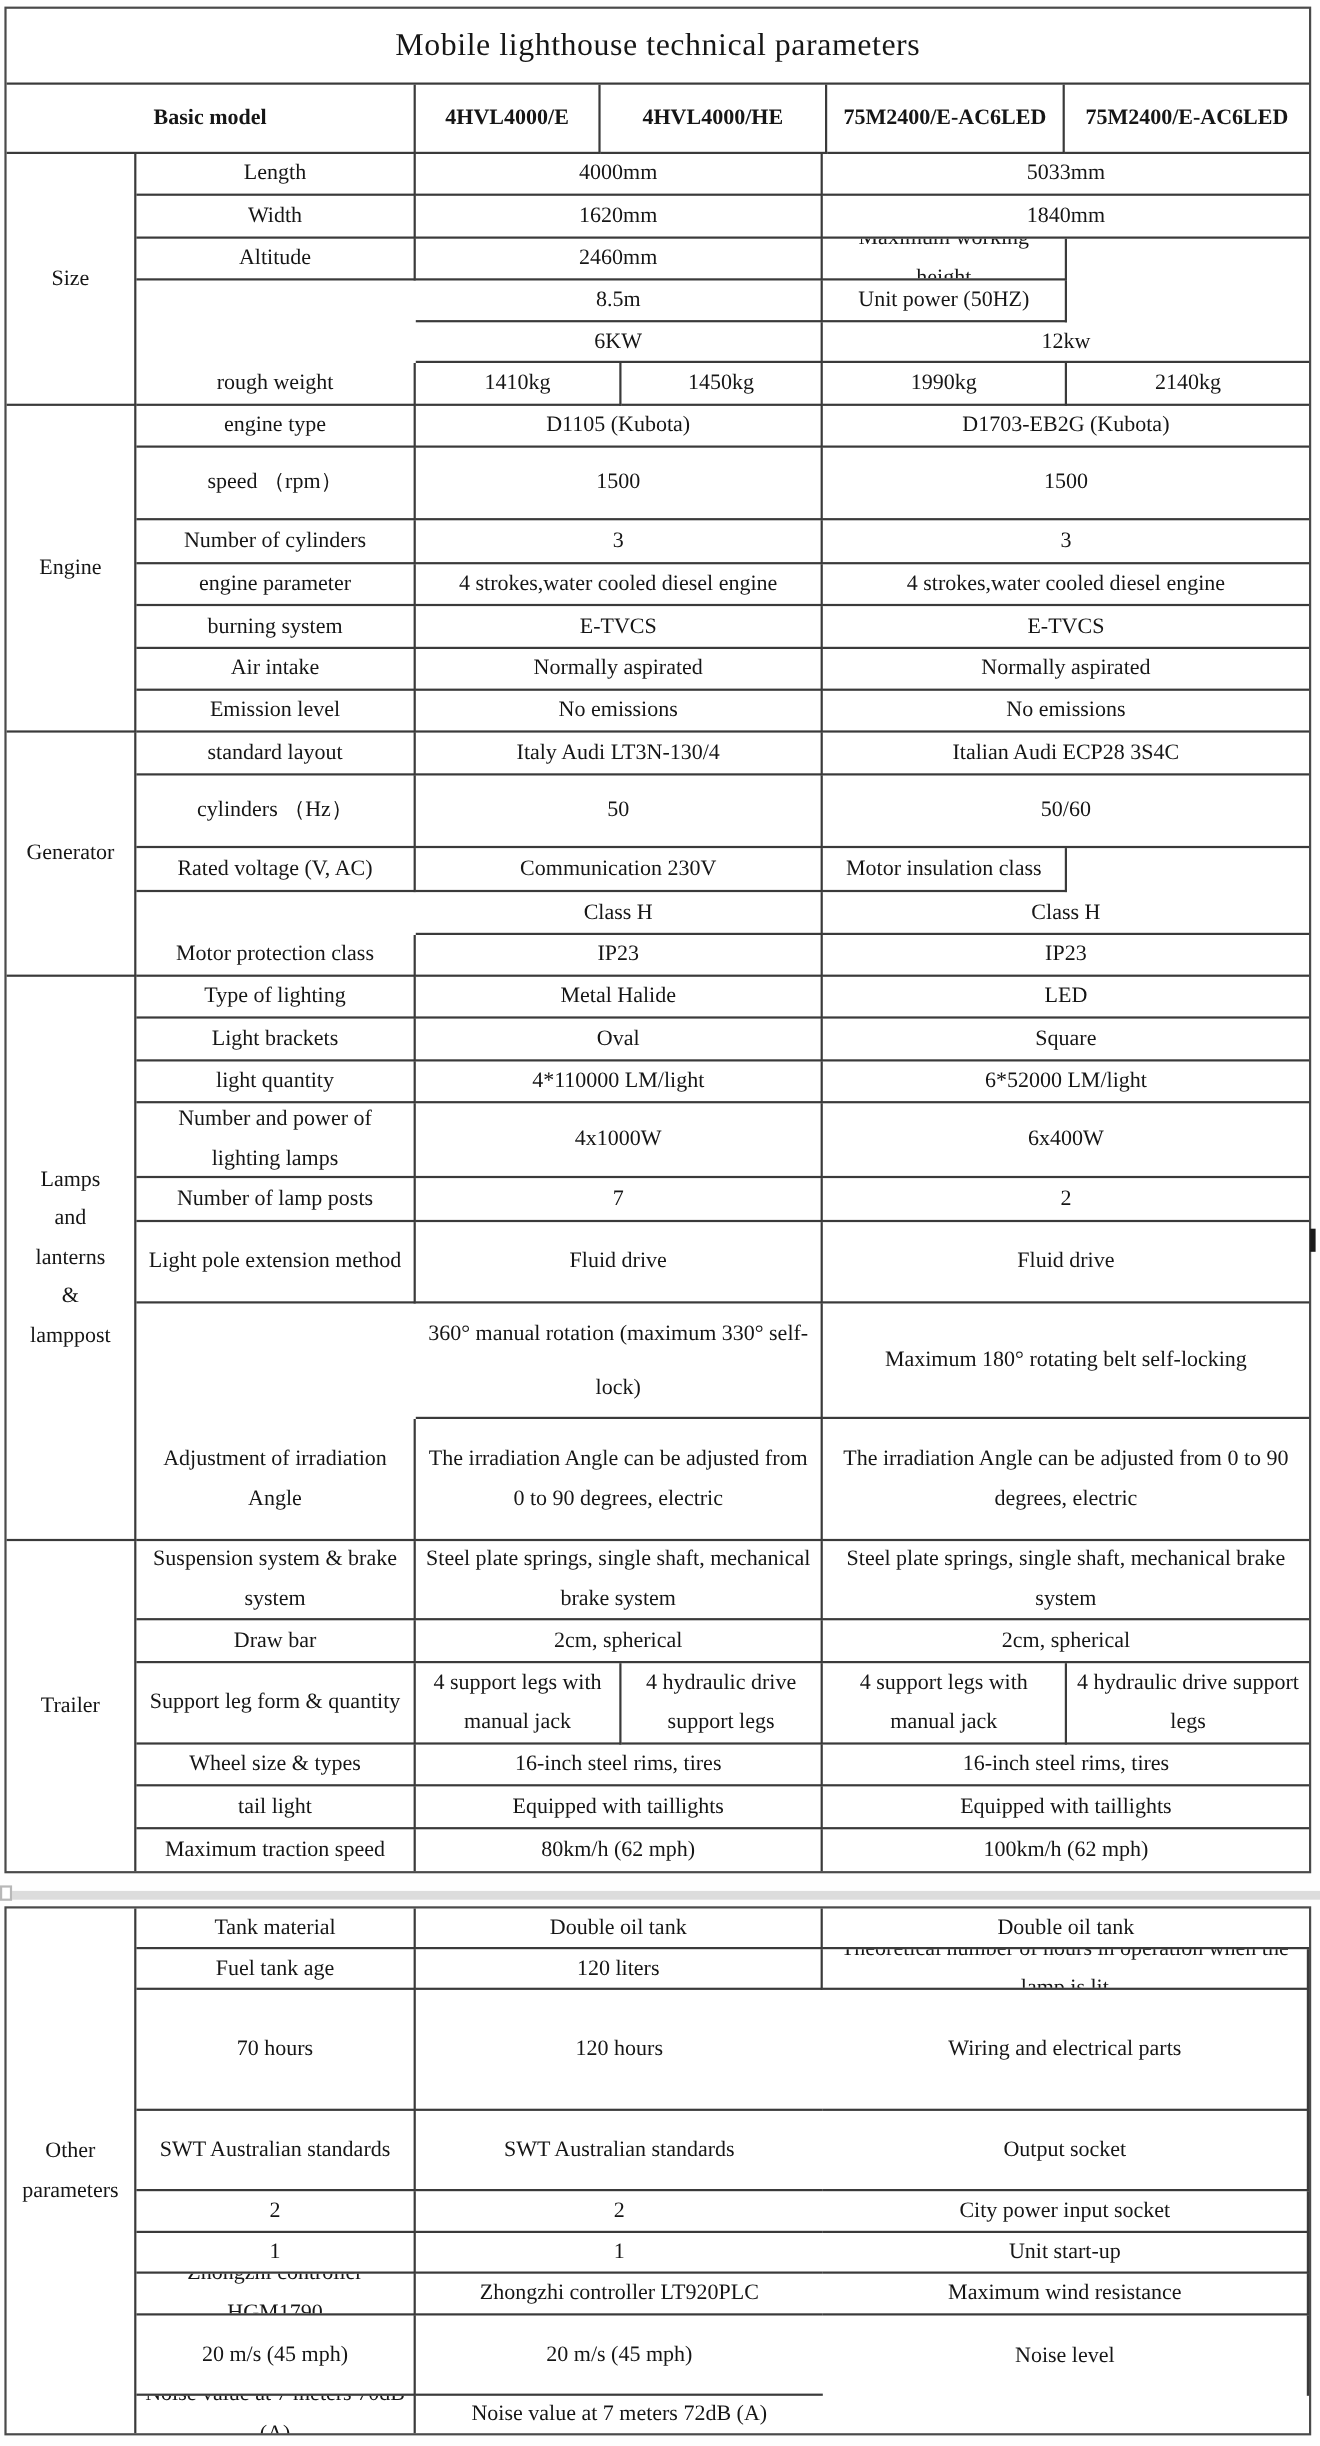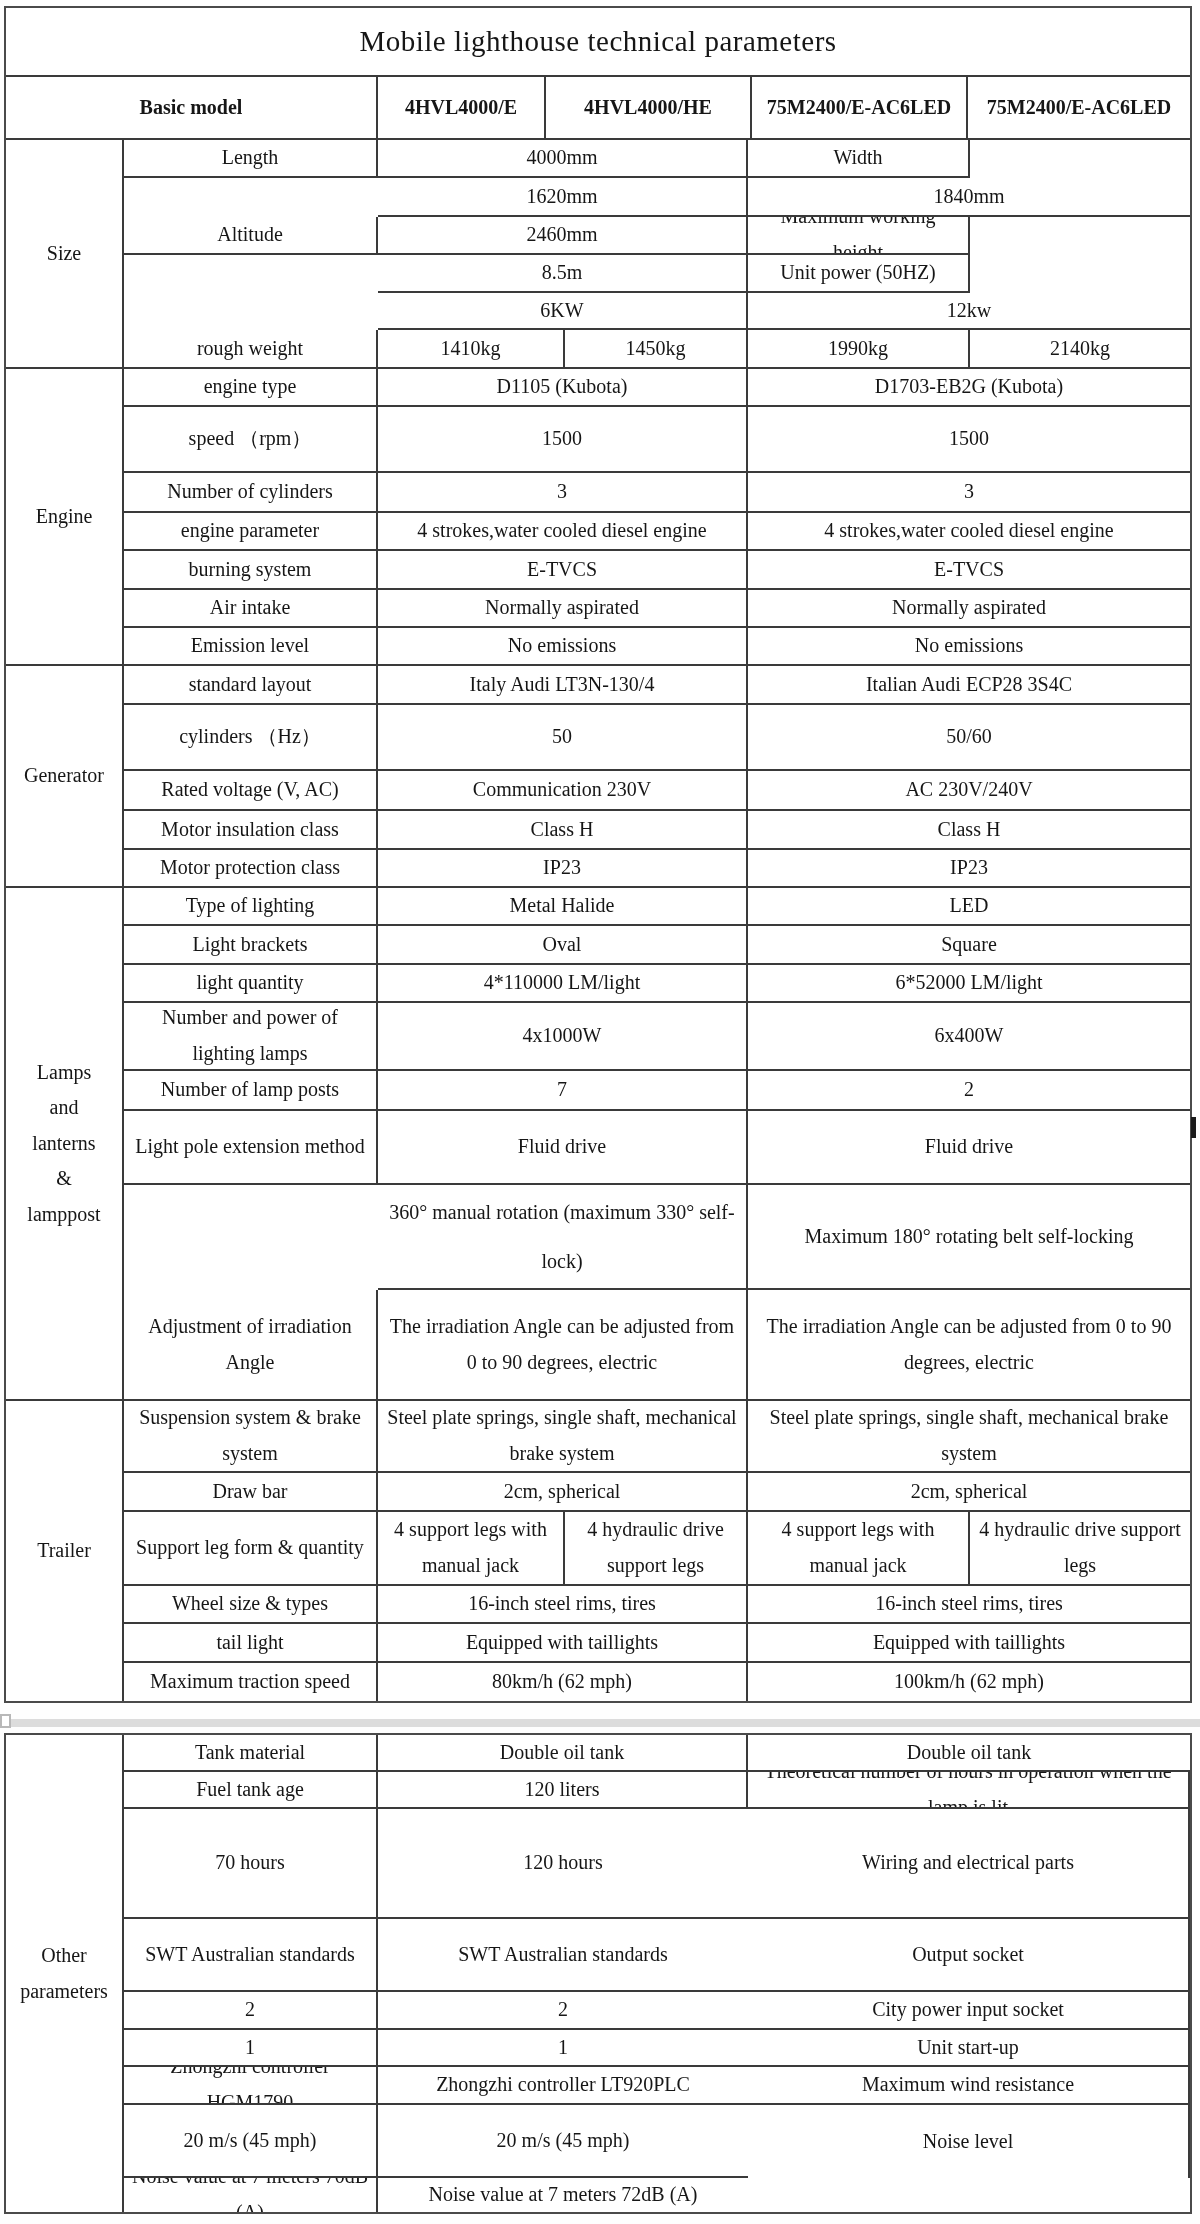--- a/index.html
+++ b/index.html
@@ -103,20 +103,21 @@
       <div class="c hc">4HVL4000/HE</div>
       <div class="c hc">75M2400/E-AC6LED</div>
       <div class="c hc last">75M2400/E-AC6LED</div>
     </div>
 
     <div class="t1-body">
 
       <div class="c sec" style="grid-row: span 6">Size</div>
       <div class="c">Length</div>
       <div class="c" style="grid-column: 3 / span 2">4000mm</div>
+      <div class="c last" style="grid-column: 5 / span 2">5033mm</div>
 
       <div class="c">Width</div>
       <div class="c" style="grid-column: 3 / span 2">1620mm</div>
       <div class="c last" style="grid-column: 5 / span 2">1840mm</div>
 
       <div class="c">Altitude</div>
       <div class="c" style="grid-column: 3 / span 2">2460mm</div>
 
       <div class="c">Maximum working height</div>
       <div class="c" style="grid-column: 3 / span 2">8.5m</div>
@@ -164,21 +165,20 @@
       <div class="c">standard layout</div>
       <div class="c" style="grid-column: 3 / span 2">Italy Audi LT3N-130/4</div>
       <div class="c last" style="grid-column: 5 / span 2">Italian Audi ECP28 3S4C</div>
 
       <div class="c">cylinders （Hz）</div>
       <div class="c" style="grid-column: 3 / span 2">50</div>
       <div class="c last" style="grid-column: 5 / span 2">50/60</div>
 
       <div class="c">Rated voltage (V, AC)</div>
       <div class="c" style="grid-column: 3 / span 2">Communication 230V</div>
-      <div class="c last" style="grid-column: 5 / span 2">AC 230V/240V</div>
 
       <div class="c">Motor insulation class</div>
       <div class="c" style="grid-column: 3 / span 2">Class H</div>
       <div class="c last" style="grid-column: 5 / span 2">Class H</div>
 
       <div class="c">Motor protection class</div>
       <div class="c" style="grid-column: 3 / span 2">IP23</div>
       <div class="c last" style="grid-column: 5 / span 2">IP23</div>
 
       <div class="c sec" style="grid-row: span 8">Lamps

